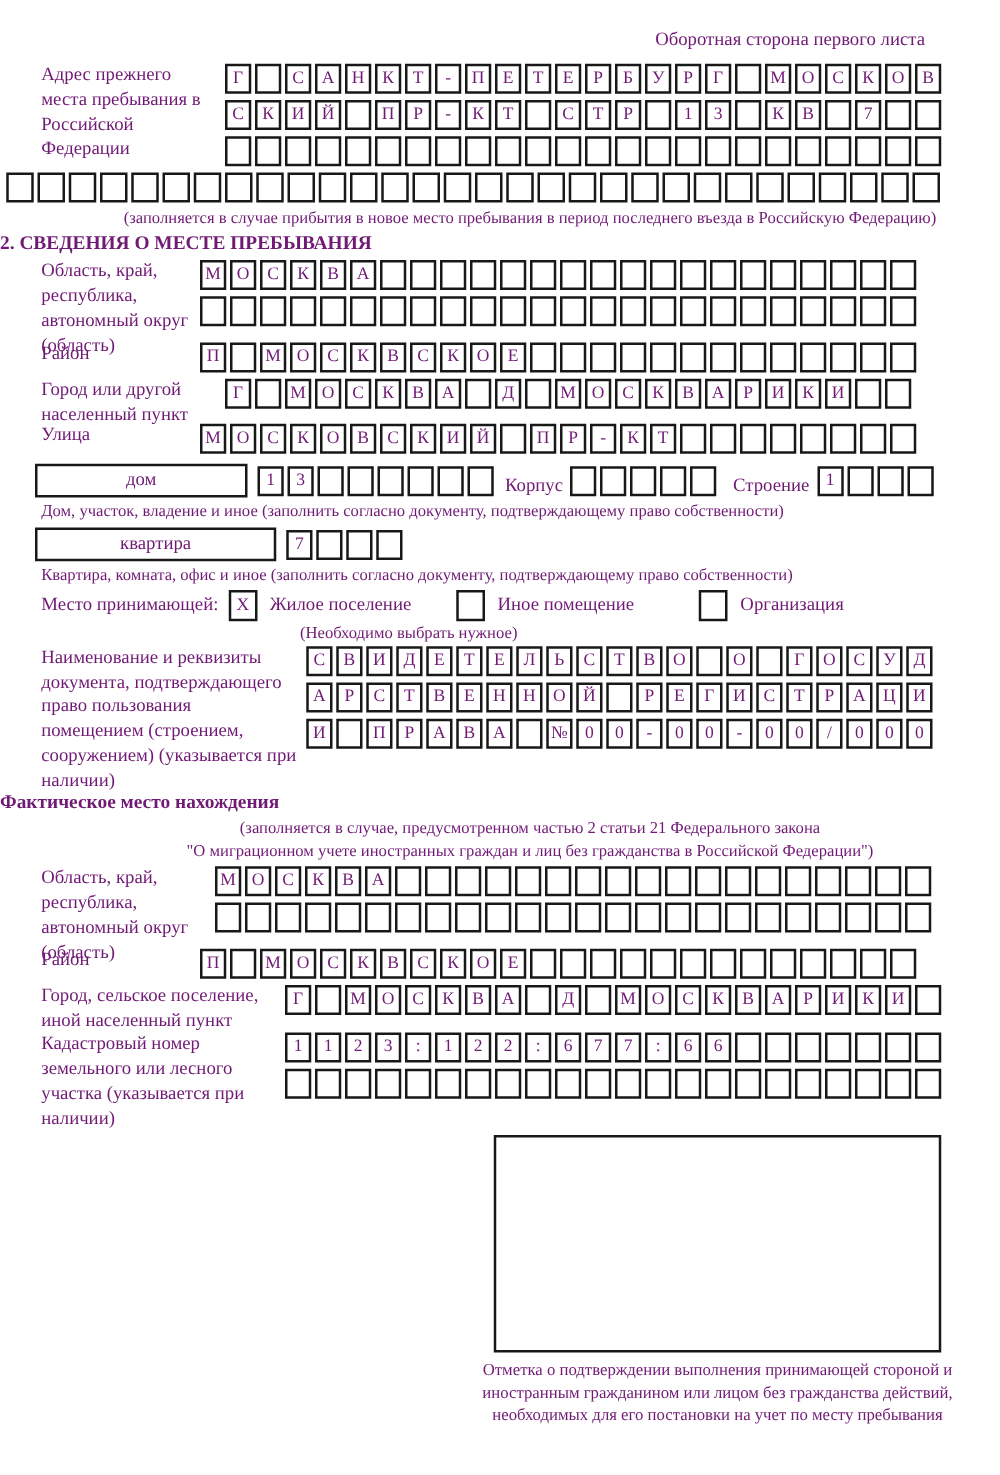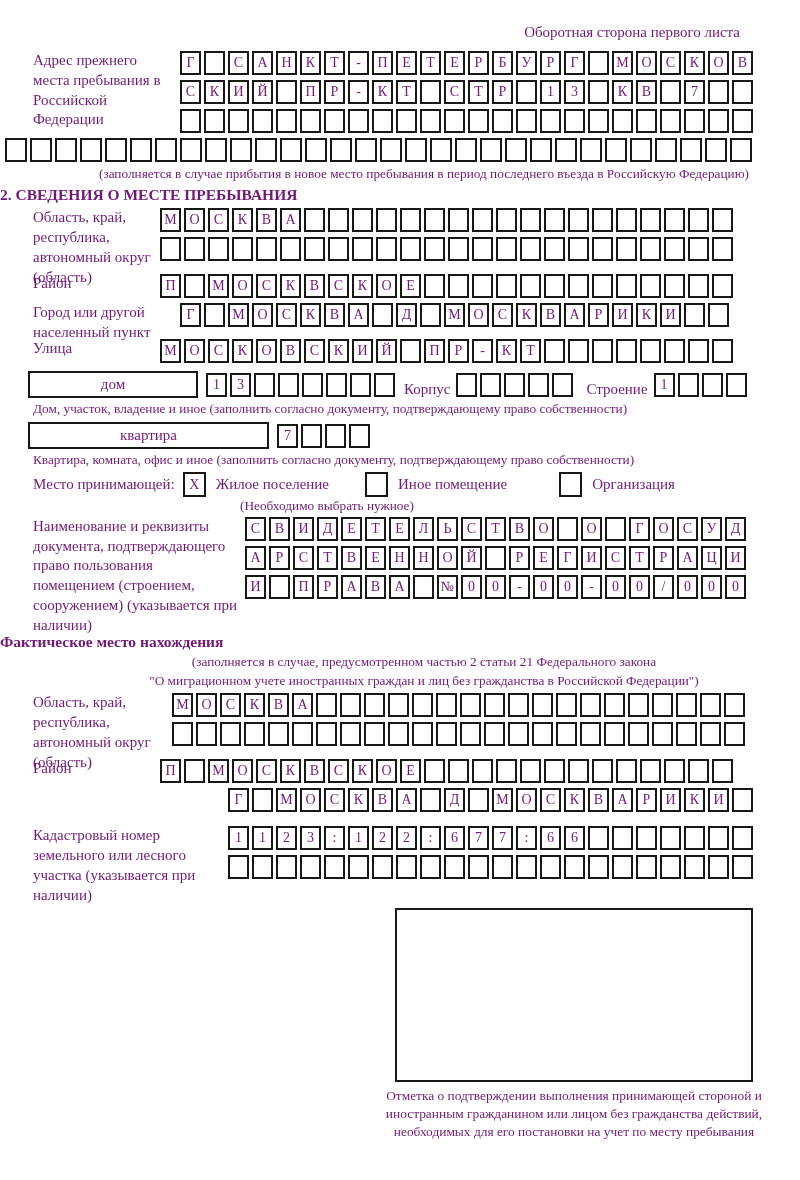--- a/index.html
+++ b/index.html
@@ -18,21 +18,21 @@
   .cellrow{display:flex;height:25px;}
   .cell{flex:0 0 auto;width:21px;height:24px;margin-right:3px;border:2px solid #181818;
         box-sizing:border-box;display:flex;align-items:center;justify-content:center;
         font-size:14px;}
   .wide .cell{width:22px;}
   
   .houserow{display:flex;align-items:flex-end;margin:6px 0 0 28px;height:28px;font-size:15px;}
   .wbox{height:27px;border:2px solid #181818;box-sizing:border-box;display:flex;
         align-items:center;justify-content:center;}
   .w170{width:170px;margin-right:8px;}
-  .w215{width:241px;margin-right:8px;}
+  .w215{width:193px;margin-right:8px;}
   .inl{margin:0 6px;}
   .inl2{margin:0 6px 0 10px;}
   
   .cap{font-size:13.3px;line-height:1.3;margin-left:48px;}
   .cap-center{text-align:center;margin-top:2px;}
   .cap-left{margin:2px 0 0 33px;}
   .sect-title{font-weight:bold;font-size:15.5px;margin-top:4px;}
   
   .stayrow{display:flex;align-items:center;margin:4px 0 0 33px;font-size:15px;height:26px;}
   .cbox{flex:0 0 auto;width:23px;height:25px;border:2px solid #181818;box-sizing:border-box;
@@ -530,20 +530,21 @@
         <span class="cell"></span>
         <span class="cell"></span>
         <span class="cell"></span>
         <span class="cell"></span>
         <span class="cell"></span>
         <span class="cell"></span>
       </div>
   </div>
 
   <div class="fb pl228 mh32">
+    <div class="flabel lw192">Город, сельское поселение, иной населенный пункт</div>
     <div class="cellrow">
         <span class="cell">Г</span>
         <span class="cell"></span>
         <span class="cell">М</span>
         <span class="cell">О</span>
         <span class="cell">С</span>
         <span class="cell">К</span>
         <span class="cell">В</span>
         <span class="cell">А</span>
         <span class="cell"></span>

